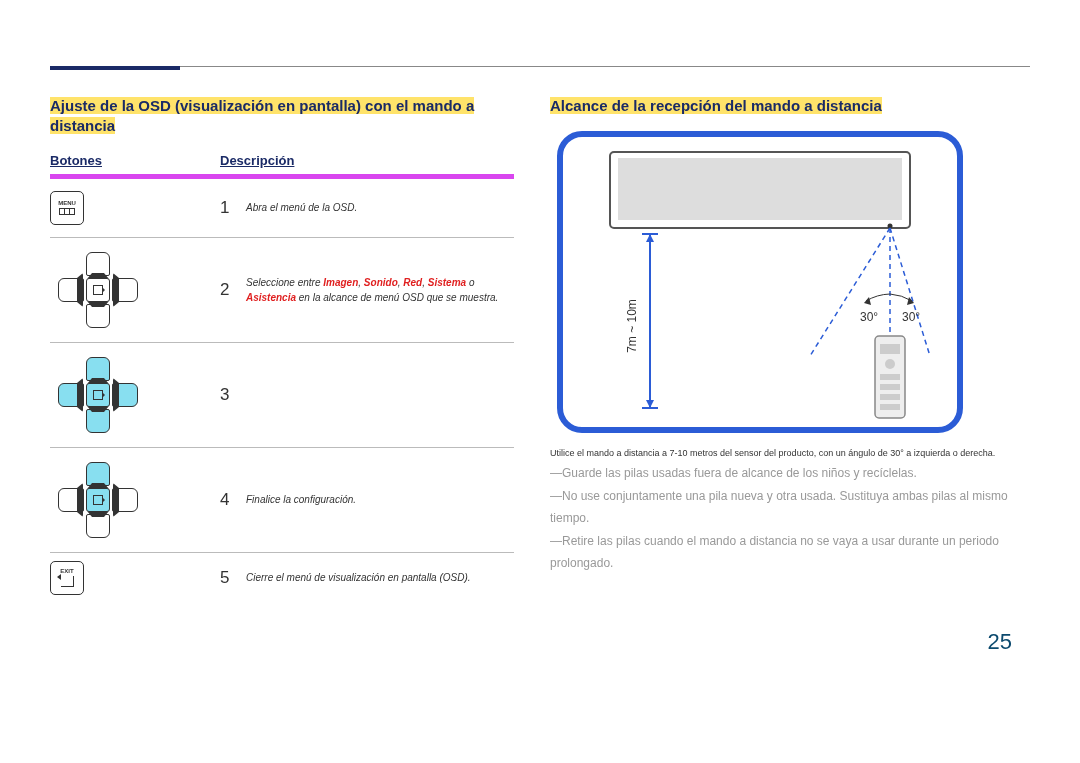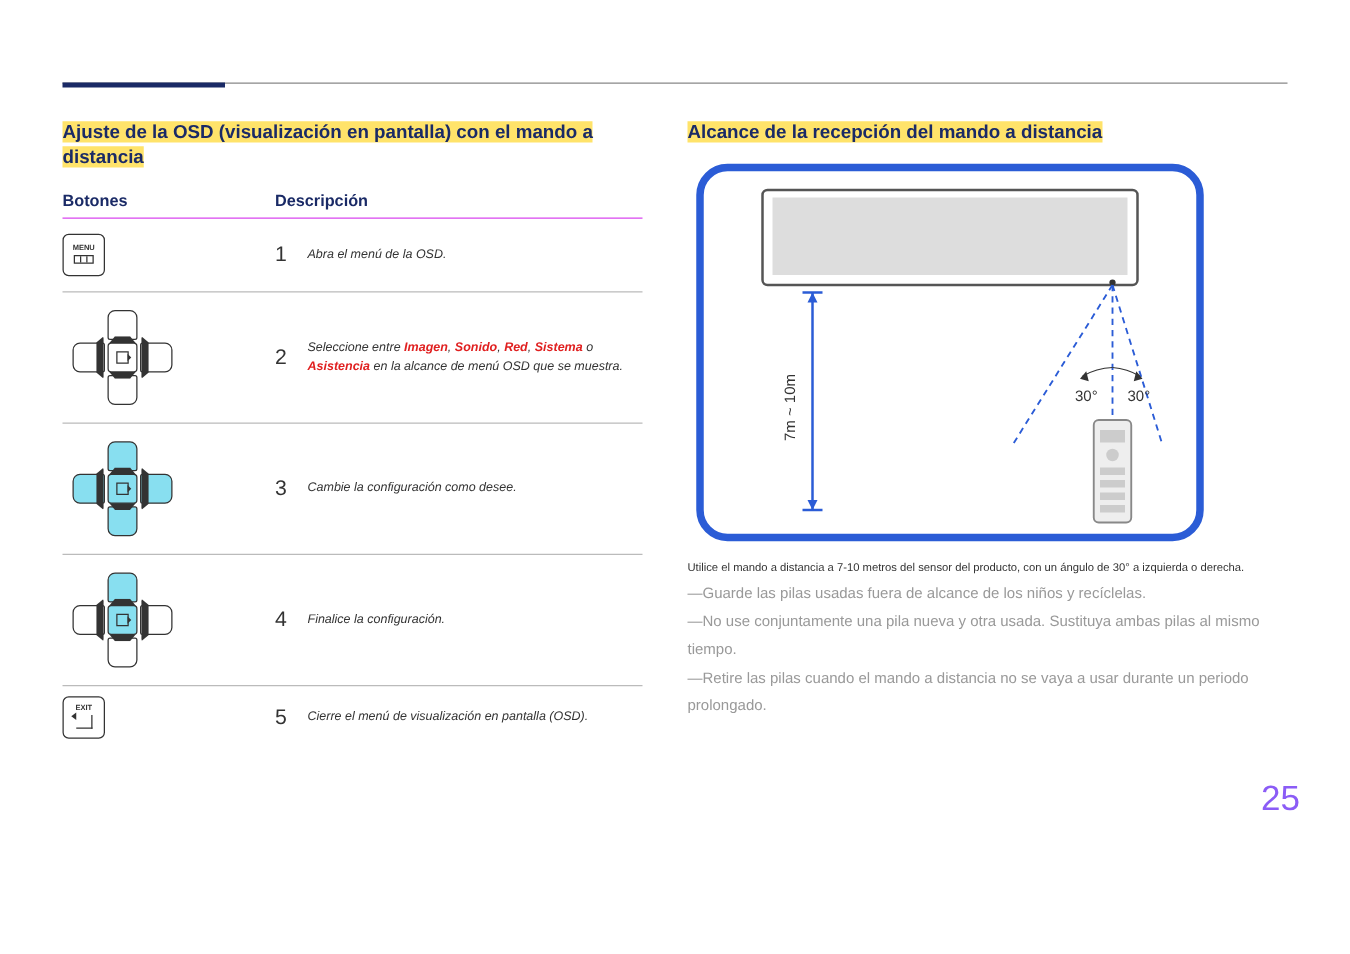--- a/index.html
+++ b/index.html
@@ -56,25 +56,26 @@
   }
   .hl {
     background: #ffe36a;
   }
   .table {
     margin-top: 16px;
     width: 100%;
   }
   .thead {
     display: flex;
-    border-bottom: 1px solid #d946ef;
+    border-bottom: 5px solid #d946ef;
     padding-bottom: 6px;
     font-weight: 700;
     color: #1a2a66;
     font-size: 13px;
+    text-decoration: underline;
   }
   .th-btn {
     width: 170px;
   }
   .th-desc {
     flex: 1;
   }
   .trow {
     display: flex;
     align-items: center;
@@ -117,24 +118,24 @@
     line-height: 1.8;
     margin-top: 2px;
   }
   .note .dash {
     display: inline-block;
     width: 12px;
     text-align: left;
   }
   .page-num {
     position: absolute;
-    right: 40px;
+    right: 68px;
     bottom: 22px;
-    font-size: 28px;
-    color: #8b5cf6;
+    font-size: 22px;
+    color: #0c4a6e;
   }
   
   .iconbox {
     border: 1.5px solid #333;
     border-radius: 5px;
     width: 34px;
     height: 34px;
     box-sizing: border-box;
     display: flex;
     flex-direction: column;
@@ -301,21 +302,20 @@
                 </div>
               <div class="btn right sel">
                   <div class="tri right"></div>
                 </div>
               <div class="btn center sel">
                   <div class="sq"></div>
                 </div>
             </div>
           </div>
           <div class="tcell-num">3</div>
-          <div class="tcell-desc">Cambie la configuración como desee.</div>
         </div>
 
         <div class="trow">
           <div class="tcell-btn">
             <div class="dpad">
               <div class="btn up sel">
                   <div class="tri up"></div>
                 </div>
               <div class="btn down">
                   <div class="tri down"></div>

